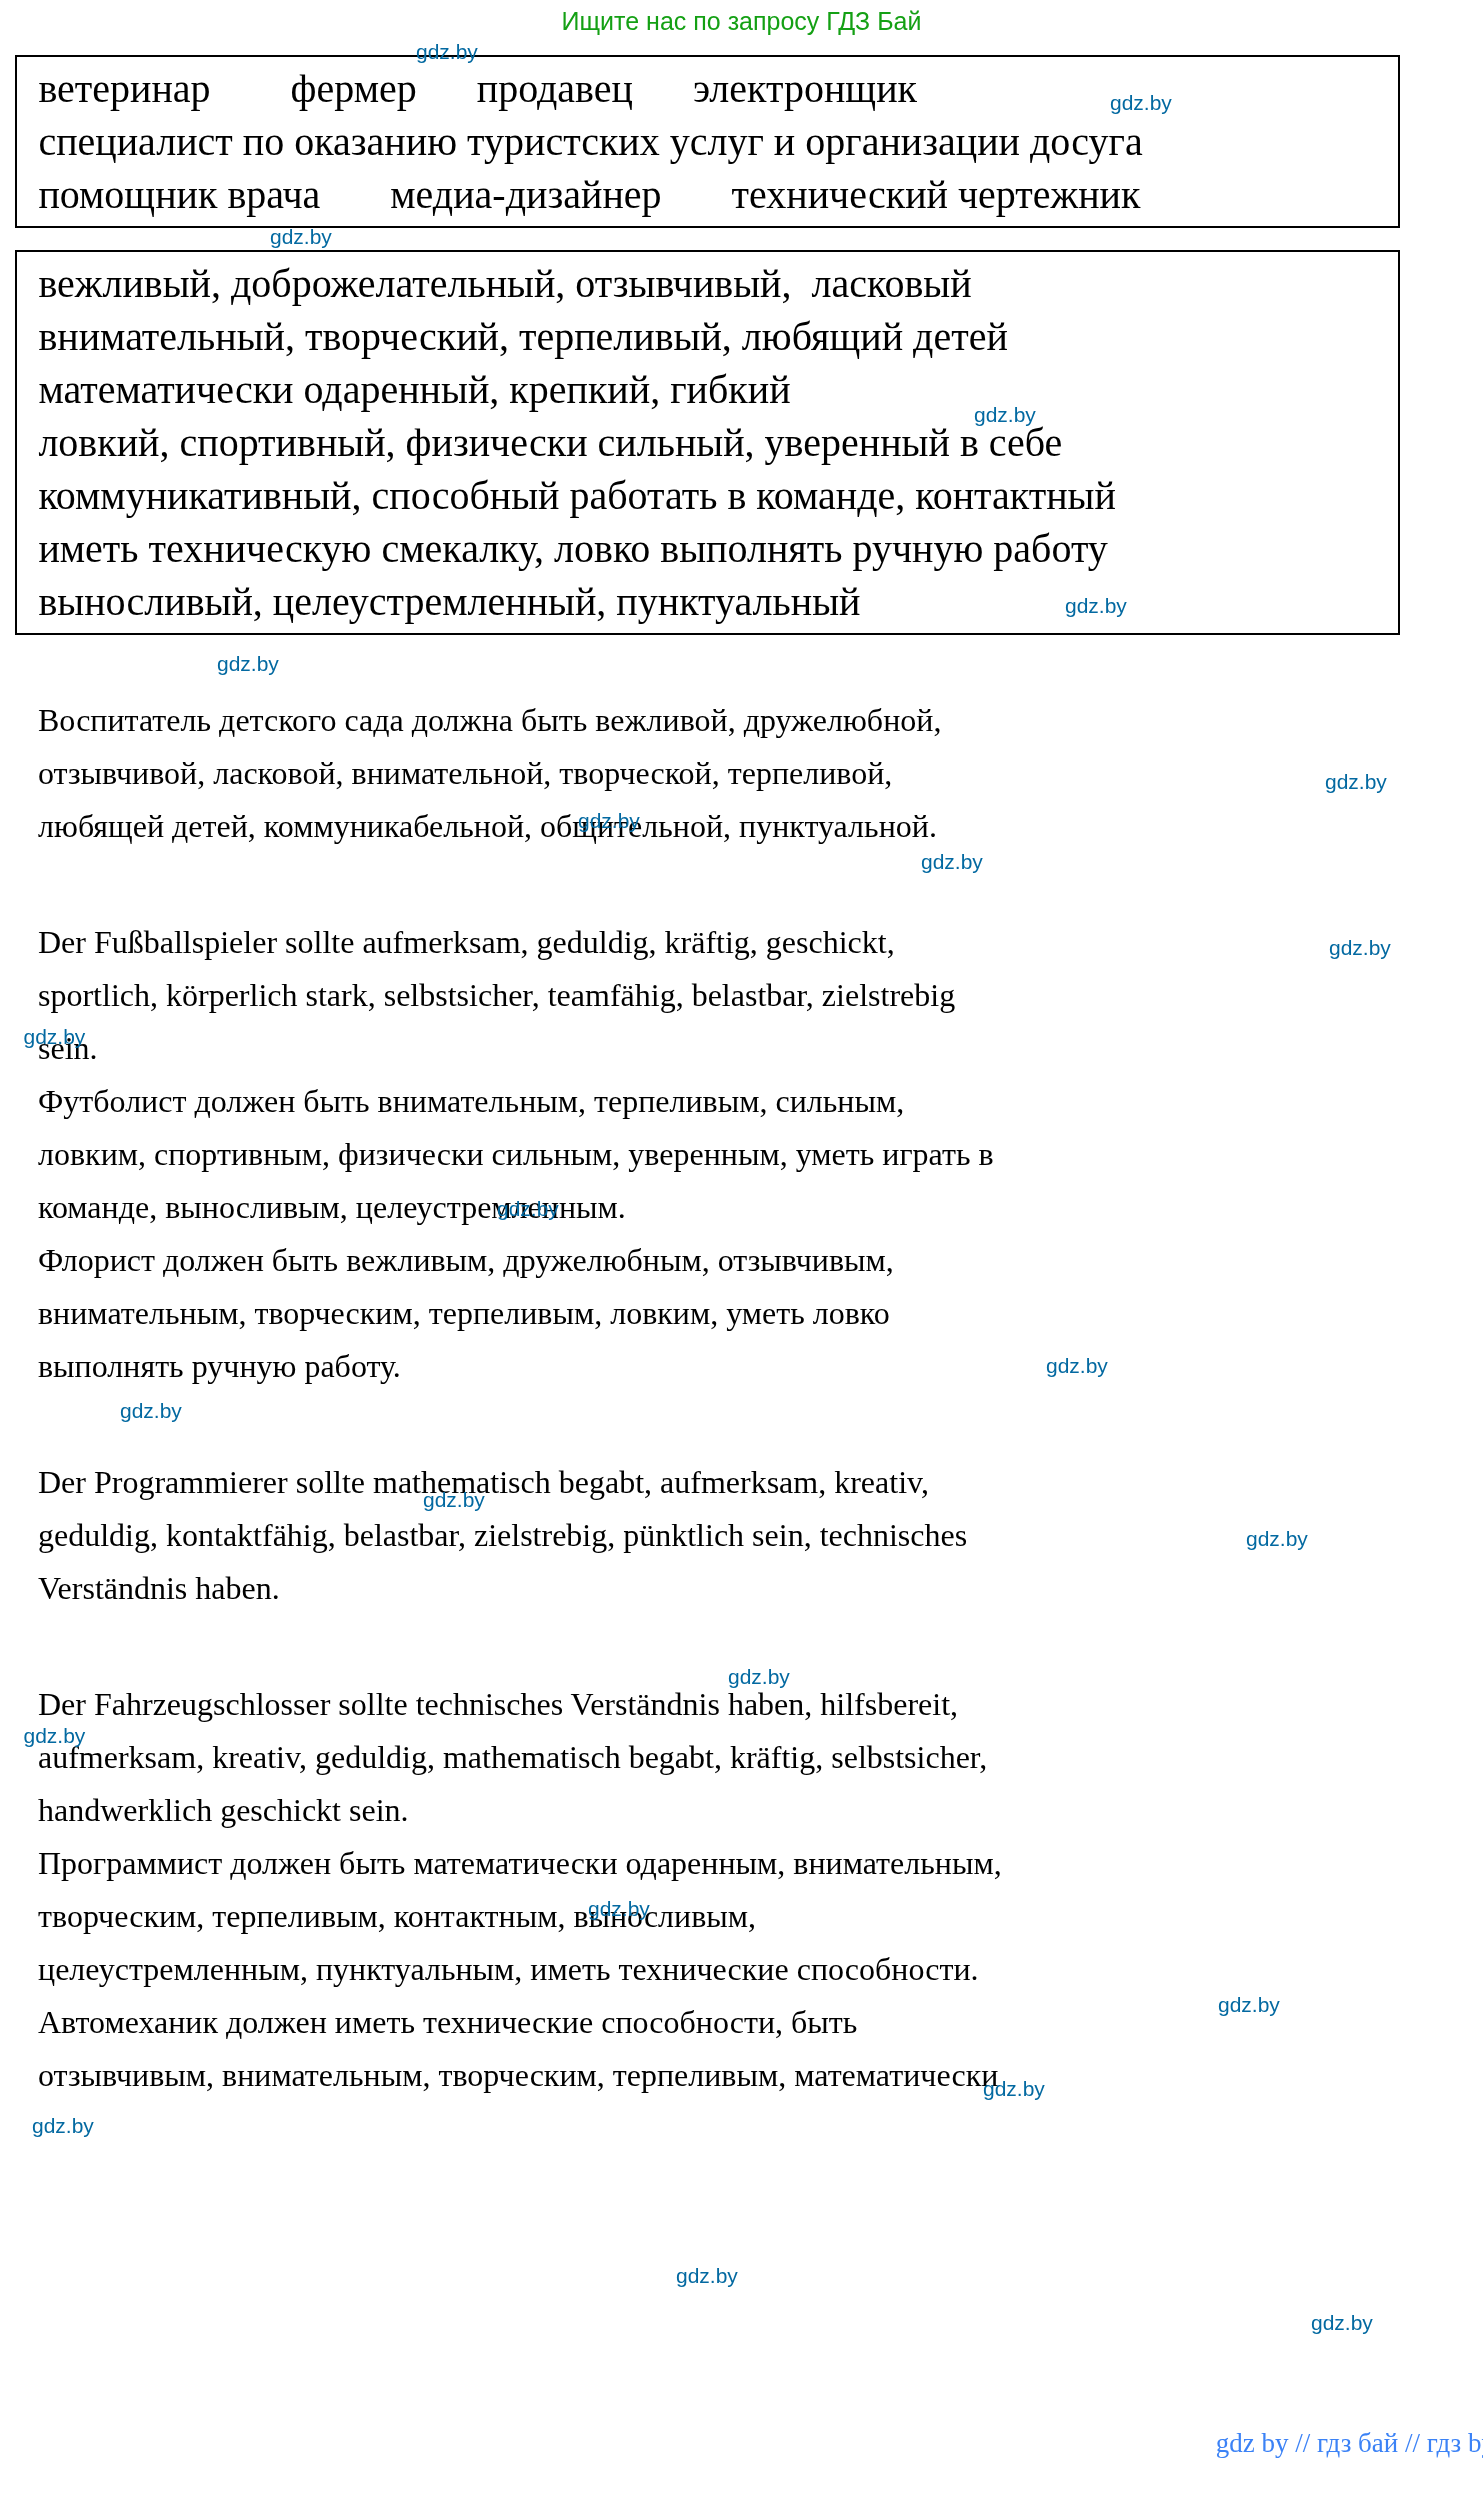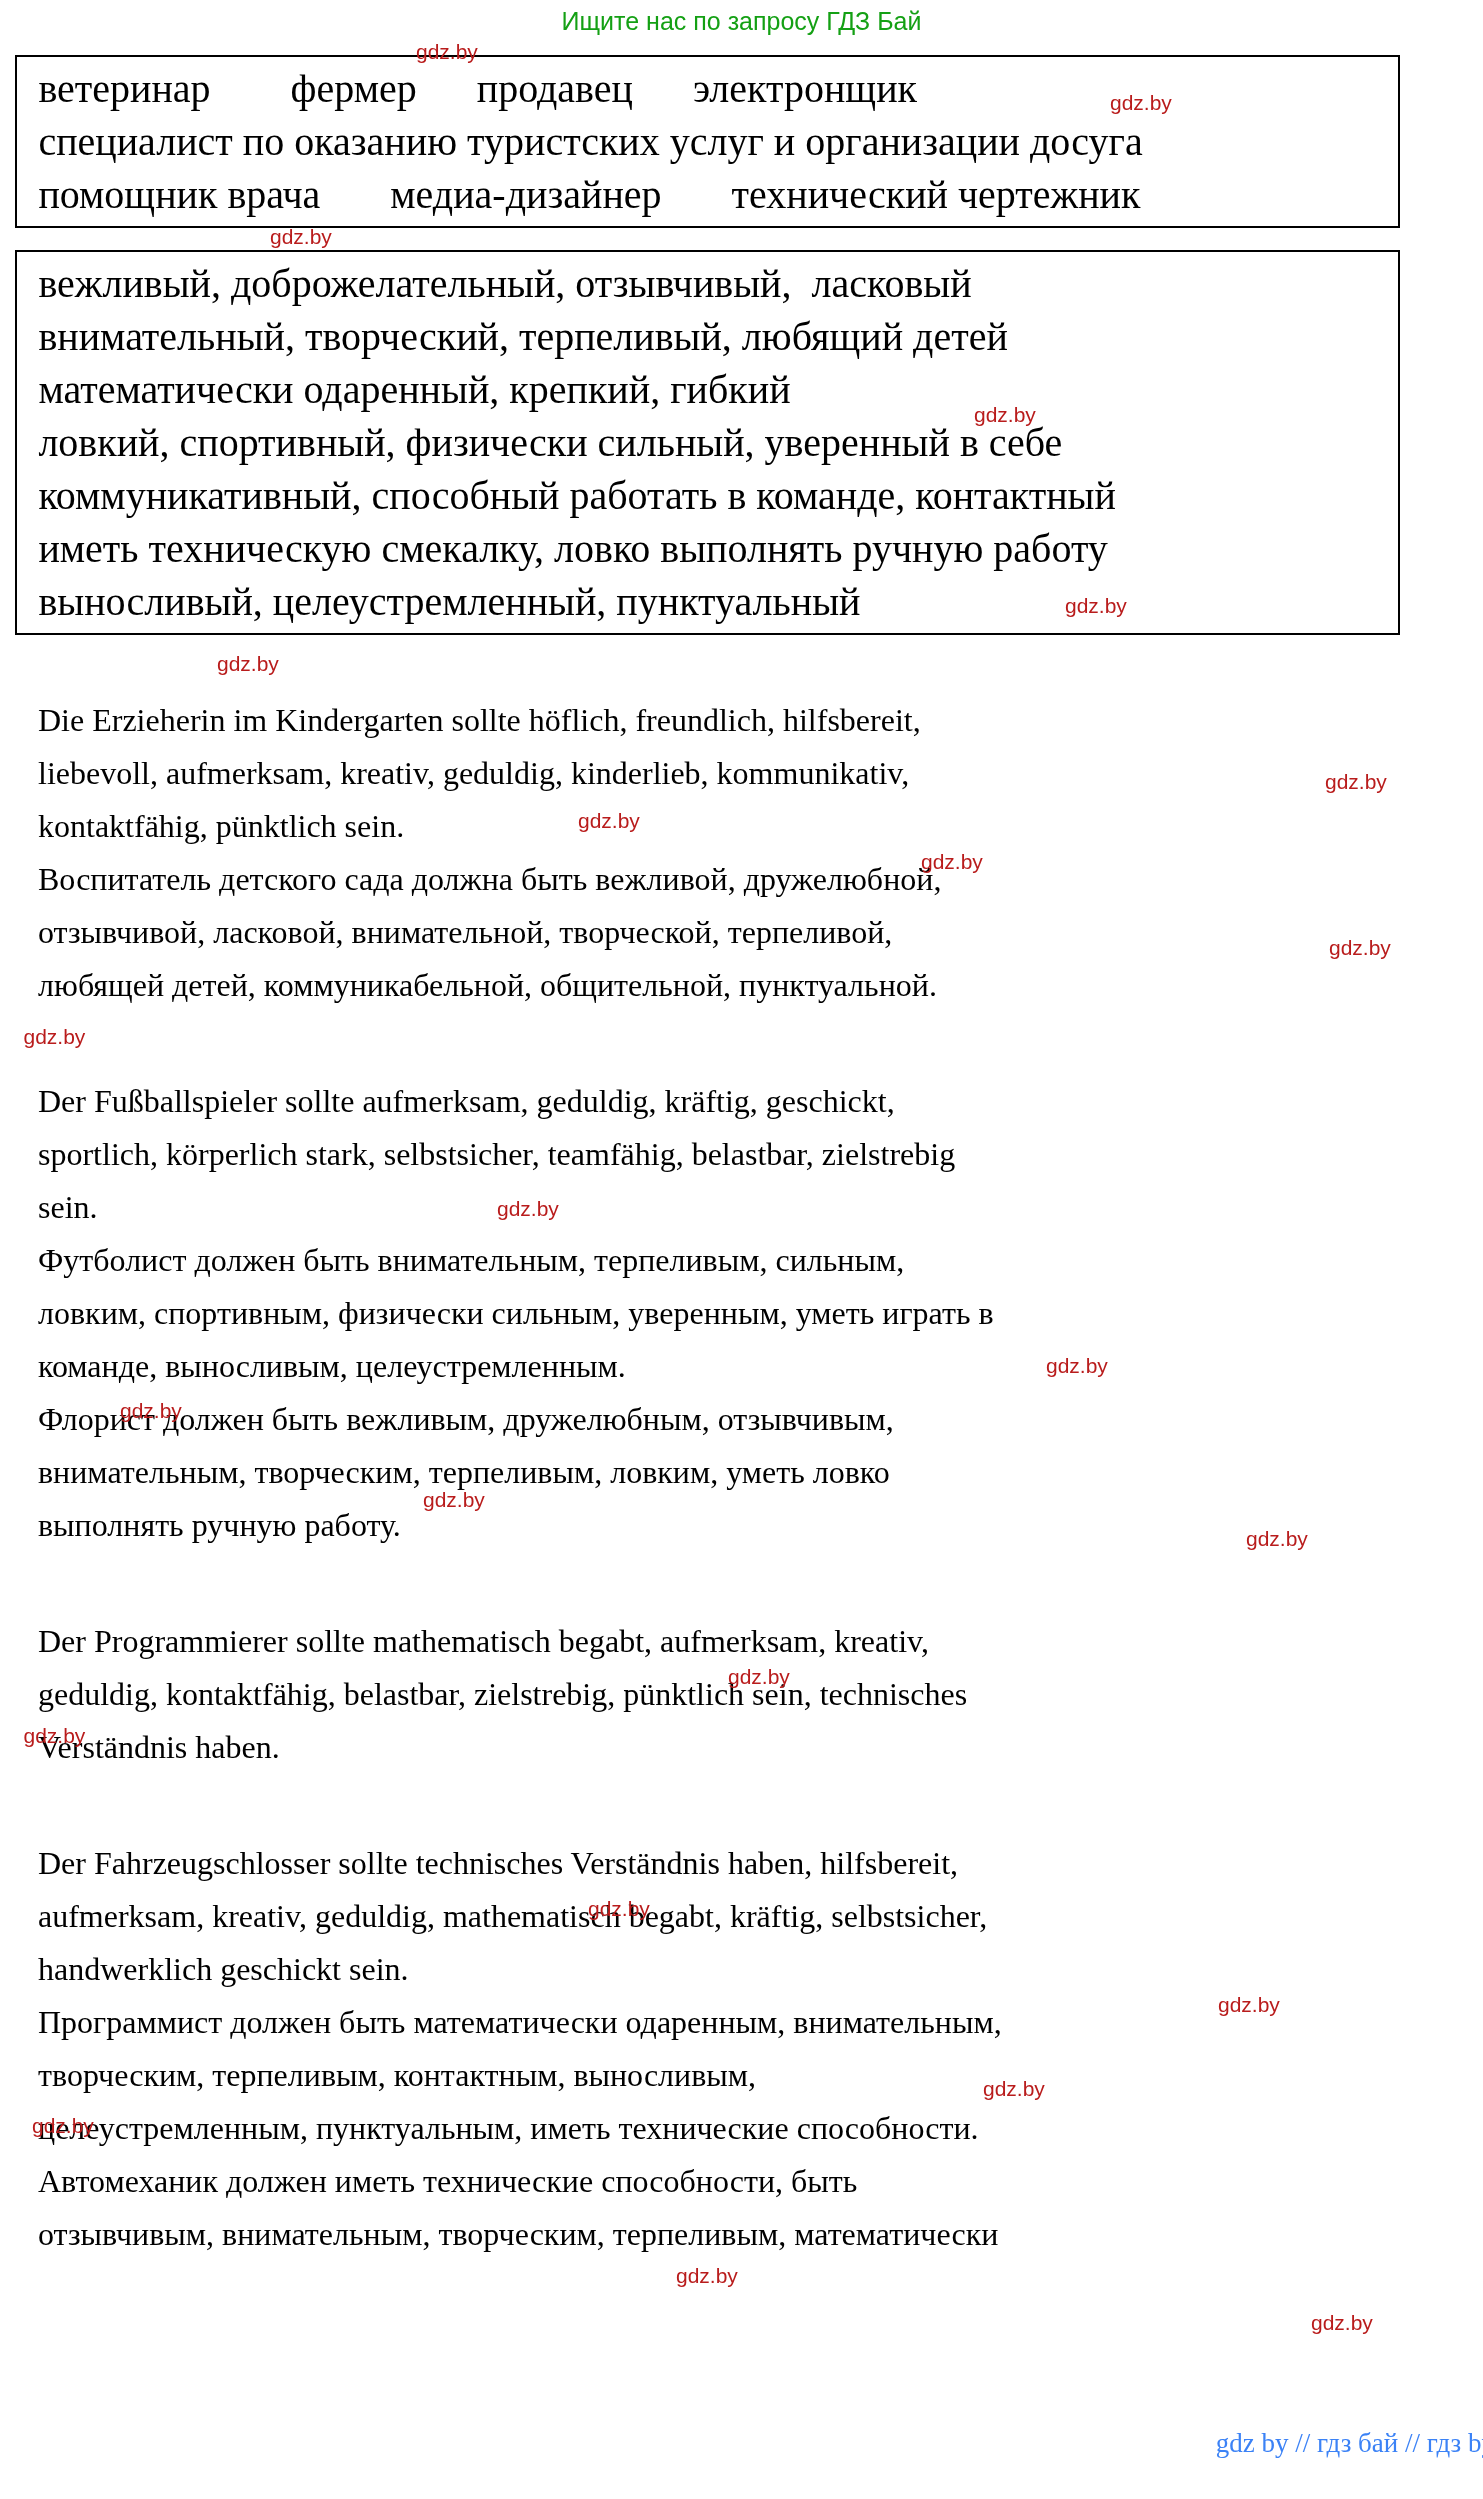--- a/index.html
+++ b/index.html
@@ -51,21 +51,21 @@
     font-size: 32px;
     line-height: 53px;
     color: #000000;
   }
   .para.gap { margin-top: 63px; }
 
   .wm {
     position: absolute;
     font-family: "Liberation Sans", sans-serif;
     font-size: 21px;
-    color: #b91c1c;
+    color: #0369a1;
     white-space: nowrap;
   }
 
   .footer-note {
     position: absolute; top: 2428px; left: 12px; width: 100%;
     text-align: right;
     color: #3b82f6;
     font-size: 27px;
     font-family: "Liberation Serif", serif;
   }
@@ -87,23 +87,20 @@
     <div class="textblock">вежливый, доброжелательный, отзывчивый,  ласковый
 внимательный, творческий, терпеливый, любящий детей
 математически одаренный, крепкий, гибкий
 ловкий, спортивный, физически сильный, уверенный в себе
 коммуникативный, способный работать в команде, контактный
 иметь техническую смекалку, ловко выполнять ручную работу
 выносливый, целеустремленный, пунктуальный</div>
   </div>
 
   <div class="answers">
-    <p class="para">Die Erzieherin im Kindergarten sollte höflich, freundlich, hilfsbereit,
-liebevoll, aufmerksam, kreativ, geduldig, kinderlieb, kommunikativ,
-kontaktfähig, pünktlich sein.</p>
     <p class="para">Воспитатель детского сада должна быть вежливой, дружелюбной,
 отзывчивой, ласковой, внимательной, творческой, терпеливой,
 любящей детей, коммуникабельной, общительной, пунктуальной.</p>
     <p class="para gap">Der Fußballspieler sollte aufmerksam, geduldig, kräftig, geschickt,
 sportlich, körperlich stark, selbstsicher, teamfähig, belastbar, zielstrebig
 sein.</p>
     <p class="para">Футболист должен быть внимательным, терпеливым, сильным,
 ловким, спортивным, физически сильным, уверенным, уметь играть в
 команде, выносливым, целеустремленным.</p>
     <p class="para">Флорист должен быть вежливым, дружелюбным, отзывчивым,

